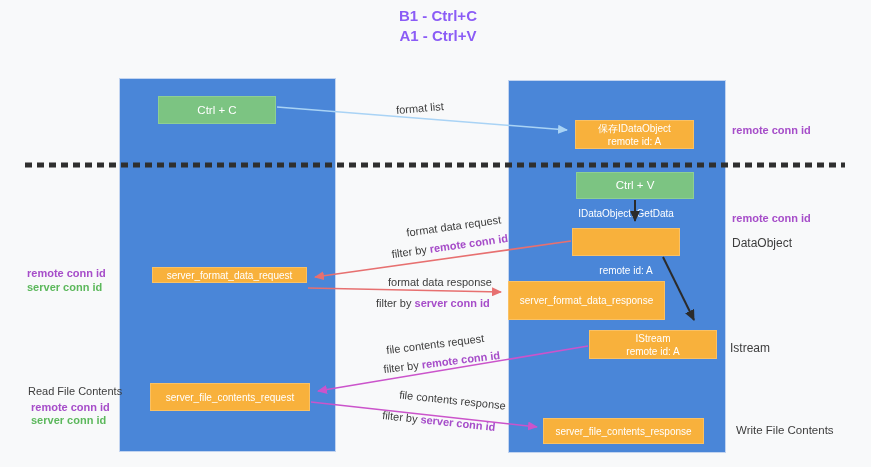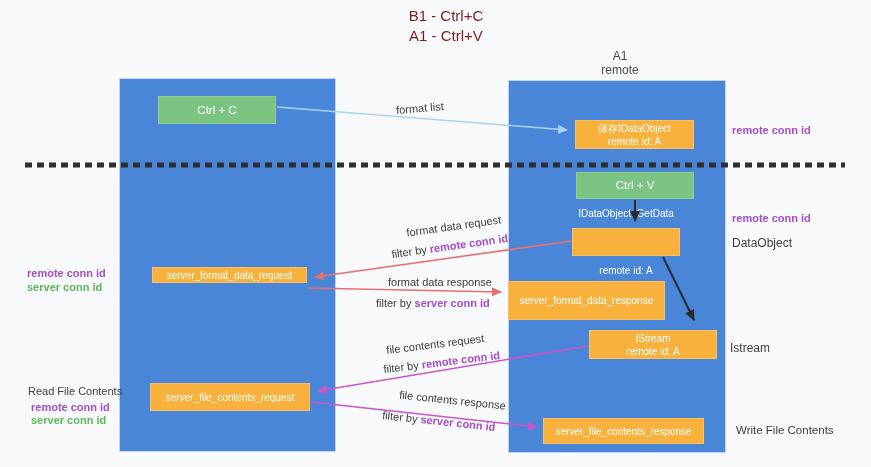--- a/index.html
+++ b/index.html
@@ -1,22 +1,22 @@
 <!DOCTYPE html>
 <html><head>
 <meta charset="utf-8">
 <style>
   * { margin:0; padding:0; box-sizing:border-box; }
   body { background:#f8f9fa; font-family:"Liberation Sans", sans-serif; }
   #stage { position:relative; width:871px; height:467px; background:#f8f9fa; overflow:hidden; }
 
   .abs { position:absolute; }
 
-  .title { left:356px; top:6px; width:180px; text-align:center;
-           font-size:15px; line-height:20px; color:#7f1d1d; }
+  .title { left:348px; top:6px; width:180px; text-align:center;
+           font-size:15px; line-height:20px; color:#8b5cf6;font-weight:bold; }
 
   .lane-header { top:49px; width:120px; text-align:center;
                  font-size:12px; line-height:14px; color:#4a4a4a; }
   .lane-header.left  { left:157px; }
   .lane-header.right { left:560px; }
 
   .lane { background:#4a86d8; border:1px solid #c2d4f0; }
   .lane.left  { left:119px; top:78px; width:217px; height:374px; }
   .lane.right { left:508px; top:80px; width:218px; height:373px; }
 
@@ -64,24 +64,20 @@
 </head>
 <body>
 
 <div id="stage">
 
   <div class="abs title">
     <div>B1 - Ctrl+C</div>
     <div>A1 - Ctrl+V</div>
   </div>
 
-  <div class="abs lane-header right">
-    <div>A1</div>
-    <div>remote</div>
-  </div>
 
   <div class="abs lane left"></div>
   <div class="abs lane right"></div>
 
   <div class="abs node node-green n-ctrlc">
     <div>Ctrl + C</div>
   </div>
   <div class="abs node node-orange n-save">
     <div>保存IDataObject</div>
     <div>remote id: A</div>

